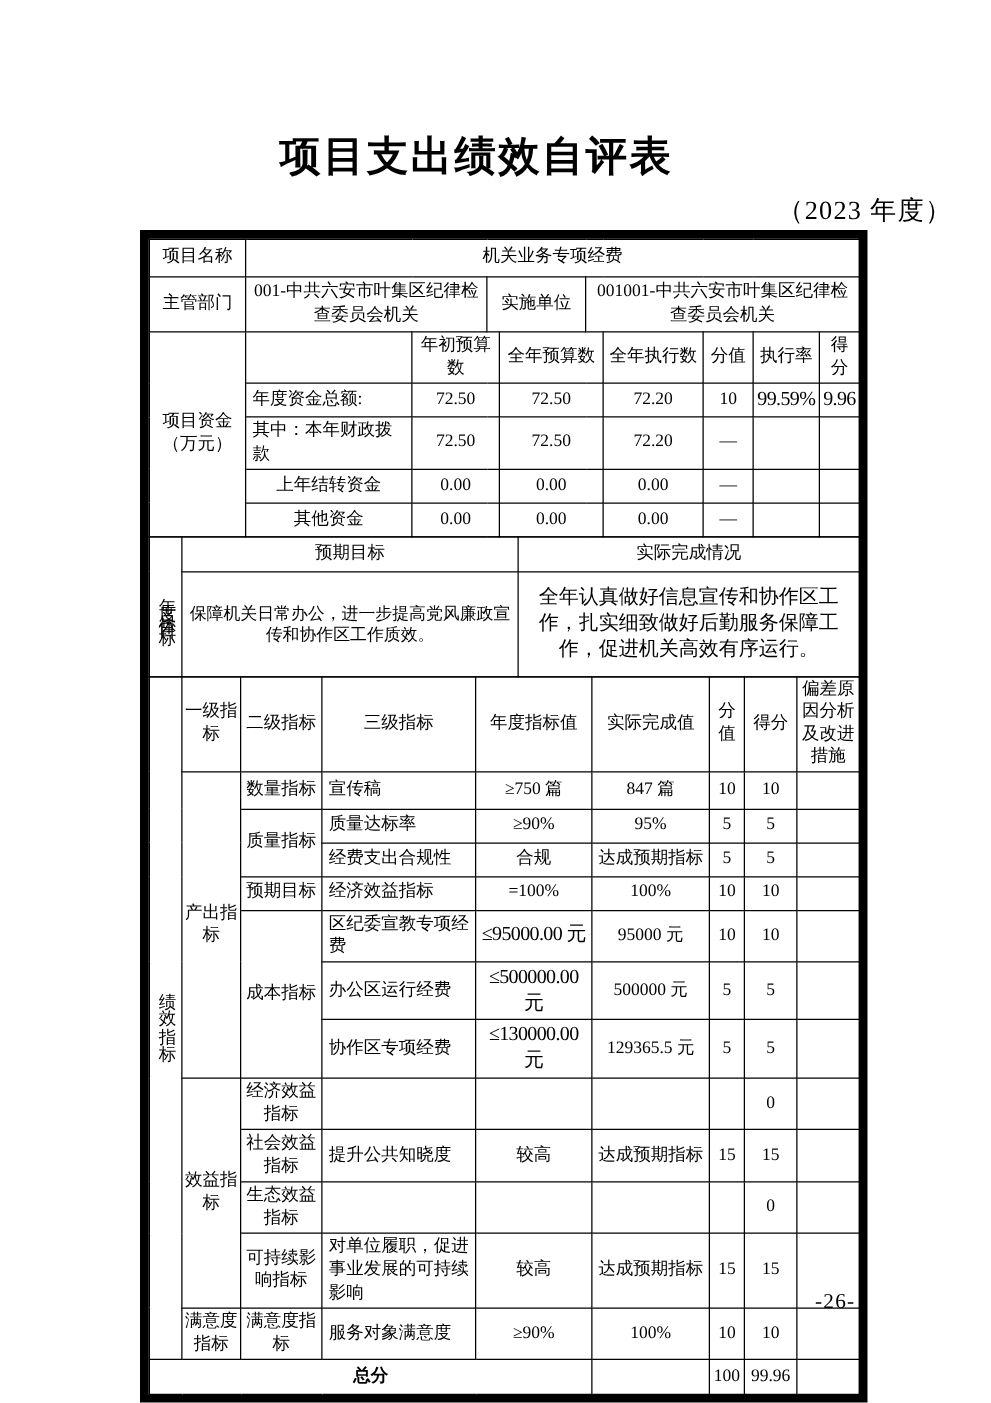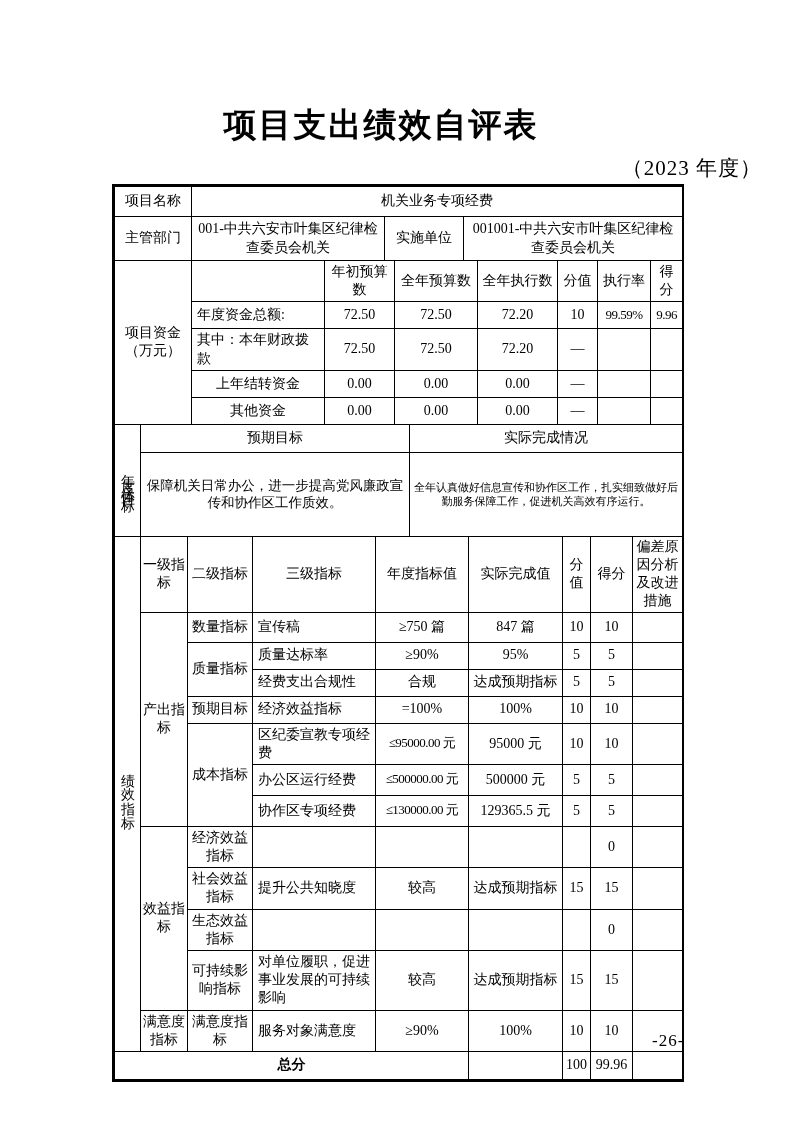--- a/index.html
+++ b/index.html
@@ -12,36 +12,36 @@
   .doc-title{
     position:absolute;top:103px;left:0;width:100%;
     text-align:center;font-size:33px;font-weight:bold;letter-spacing:2px;
   }
   .doc-subtitle{
     position:absolute;top:154px;left:0;width:100%;
     text-align:right;font-size:21px;letter-spacing:1px;
   }
   .table-wrap{
     position:absolute;left:112px;top:184px;width:568px;
-    border:2px solid #000000;background:#fff;
+    border:7px solid #000000;background:#fff;
   }
   table{border-collapse:collapse;table-layout:fixed;width:568px;}
   table + table{margin-top:-1px;}
   td{
     border:1px solid #000;text-align:center;vertical-align:middle;
     font-size:14px;line-height:1.3;padding:2px 2px;word-break:break-all;
     overflow:hidden;
   }
   td.left{text-align:left;padding-left:5px;}
   td.vert{padding:0;}
   .vtext{
     writing-mode:vertical-lr;text-orientation:upright;
     margin:0 auto;letter-spacing:5px;font-size:14px;
   }
-  .small{font-size:13px;letter-spacing:-0.5px;}
+  .small{font-size:16px;letter-spacing:-0.5px;}
   .bold{font-weight:bold;}
   .page-number{
     position:absolute;left:652px;top:1031px;font-size:17px;
     font-family:Liberation Serif, serif;letter-spacing:1px;
   }
 </style>
 </head>
 <body>
 
 <div class="page">
@@ -133,21 +133,21 @@
       <tbody>
           <tr style="height:28px">
         <td rowspan="2" class="vert">
           <span class="vtext">年度总体目标</span>
         </td>
         <td>预期目标</td>
         <td>实际完成情况</td>
       </tr>
       <tr style="height:84px">
         <td style="font-size:13.5px;padding:2px 4px;">保障机关日常办公，进一步提高党风廉政宣传和协作区工作质效。</td>
-        <td style="font-size:11px;padding:2px 4px;">全年认真做好信息宣传和协作区工作，扎实细致做好后勤服务保障工作，促进机关高效有序运行。</td>
+        <td style="font-size:16px;padding:2px 4px;">全年认真做好信息宣传和协作区工作，扎实细致做好后勤服务保障工作，促进机关高效有序运行。</td>
       </tr>
     </tbody>
       </table>
 
     <table>
       <colgroup>
         <col style="width:26px">
           <col style="width:47px">
           <col style="width:65px">
           <col style="width:123px">

